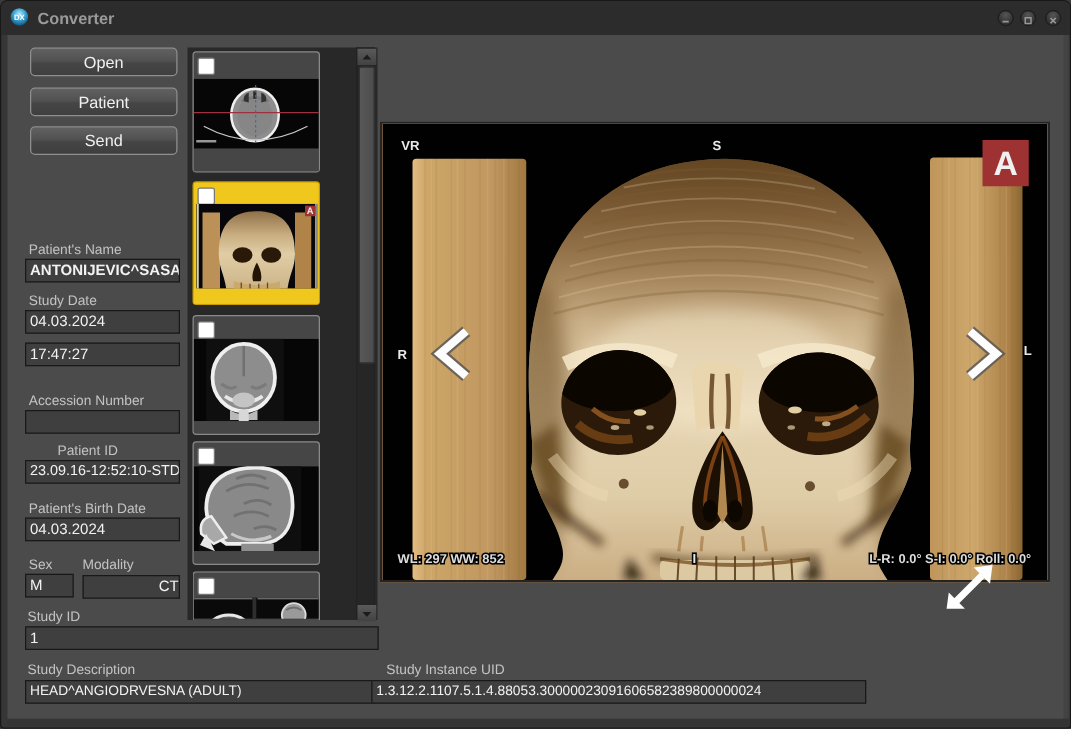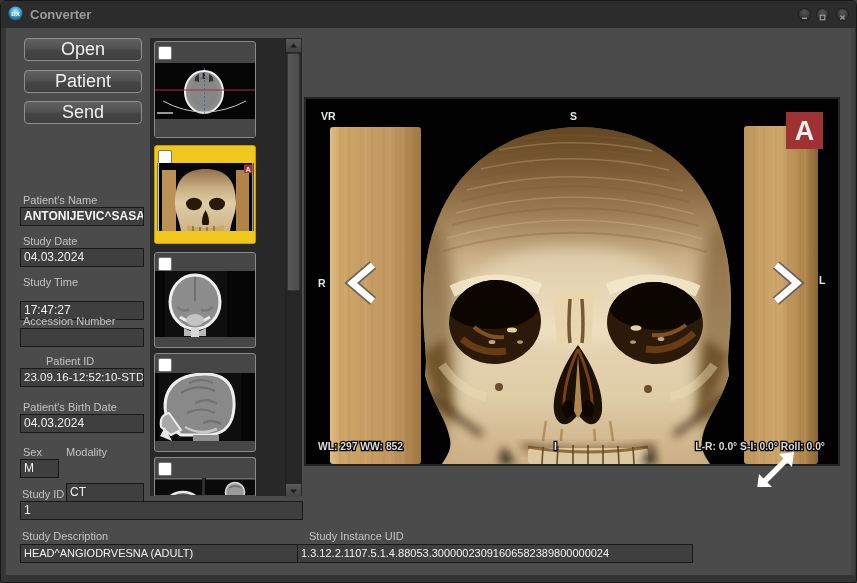--- a/index.html
+++ b/index.html
@@ -3,21 +3,21 @@
 <meta charset="utf-8">
 <style>
   html,body{margin:0;padding:0;}
   body{width:857px;height:583px;background:#3a3a3a;font-family:"Liberation Sans",sans-serif;position:relative;overflow:hidden;}
   .abs{position:absolute;}
   #win{position:absolute;left:0;top:0;width:855px;height:581px;background:#363636;border:1px solid #181818;border-radius:6px 6px 3px 3px;}
   #titlebar{position:absolute;left:1px;top:1px;width:855px;height:27px;background:#2c2c2c;border-radius:6px 6px 0 0;}
   #client{position:absolute;left:6px;top:28px;width:845px;height:547px;background:#4b4b4b;}
   .btn{position:absolute;width:116px;height:21px;border:1px solid #8f8f8f;border-radius:4px;
        background:linear-gradient(#616161,#515151 45%,#454545 55%,#3f3f3f);
-       color:#f0f0f0;font-size:18px;text-align:center;line-height:21px;}
+       color:#f0f0f0;font-size:13px;text-align:center;line-height:21px;}
   .lbl{position:absolute;color:#c3c3c3;font-size:11px;white-space:nowrap;}
   .inp{position:absolute;background:#3f3f3f;border:1px solid #191919;color:#f2f2f2;
        font-size:12px;line-height:17px;padding-left:3px;white-space:nowrap;overflow:hidden;}
   .titlebtn{position:absolute;width:11px;height:11px;border-radius:50%;
        background:radial-gradient(circle at 50% 28%,#565656,#363636 60%,#2b2b2b 100%);
        border:1px solid #1e1e1e;color:#909090;text-align:center;}
   .thumb{position:absolute;left:154px;width:100px;background:#464646;border:1px solid #8a8a8a;border-radius:3px;}
   .cb{position:absolute;left:3px;top:4px;width:12px;height:12px;background:#fff;border:1px solid #777;border-radius:2px;}
 </style>
 </head>
@@ -53,31 +53,31 @@
 
 <div class="btn" style="left:24px;top:38px;">Open</div>
 <div class="btn" style="left:24px;top:70px;">Patient</div>
 <div class="btn" style="left:24px;top:101px;">Send</div>
 
 <div class="lbl" style="left:23px;top:194px;">Patient's Name</div>
 <div class="inp" style="left:20px;top:207px;width:119px;height:17px;font-weight:bold;">ANTONIJEVIC^SASA</div>
 <div class="lbl" style="left:23px;top:235px;">Study Date</div>
 <div class="inp" style="left:20px;top:248px;width:119px;height:17px;">04.03.2024</div>
 <div class="lbl" style="left:23px;top:276px;">Study Time</div>
-<div class="inp" style="left:20px;top:301px;width:119px;height:17px;">17:47:27</div>
+<div class="inp" style="left:20px;top:274px;width:119px;height:17px;">17:47:27</div>
 <div class="lbl" style="left:23px;top:315px;">Accession Number</div>
 <div class="inp" style="left:20px;top:328px;width:119px;height:17px;"></div>
 <div class="lbl" style="left:23px;top:355px;margin-left:23px;">Patient ID</div>
 <div class="inp" style="left:20px;top:368px;width:119px;height:17px;font-size:11.5px;">23.09.16-12:52:10-STD</div>
 <div class="lbl" style="left:23px;top:401px;">Patient's Birth Date</div>
 <div class="inp" style="left:20px;top:414px;width:119px;height:17px;">04.03.2024</div>
 <div class="lbl" style="left:23px;top:446px;">Sex</div>
 <div class="lbl" style="left:66px;top:446px;">Modality</div>
 <div class="inp" style="left:20px;top:459px;width:34px;height:17px;">M</div>
-<div class="inp" style="left:66px;top:483px;width:73px;height:17px;">CT</div>
+<div class="inp" style="left:66px;top:460px;width:73px;height:17px;text-align:right;">CT</div>
 <div class="lbl" style="left:22px;top:488px;">Study ID</div>
 <div class="inp" style="left:20px;top:501px;width:278px;height:17px;">1</div>
 <div class="lbl" style="left:22px;top:530px;">Study Description</div>
 <div class="inp" style="left:20px;top:544px;width:278px;height:17px;font-size:11px;">HEAD^ANGIODRVESNA (ADULT)</div>
 <div class="lbl" style="left:309px;top:530px;">Study Instance UID</div>
 <div class="inp" style="left:297px;top:544px;width:391px;height:17px;font-size:11px;">1.3.12.2.1107.5.1.4.88053.30000023091606582389800000024</div>
 
 <div class="abs" style="left:150px;top:38px;width:152px;height:458px;background:#282828;"></div>
 
 <div class="thumb" style="top:41px;height:95px;">

